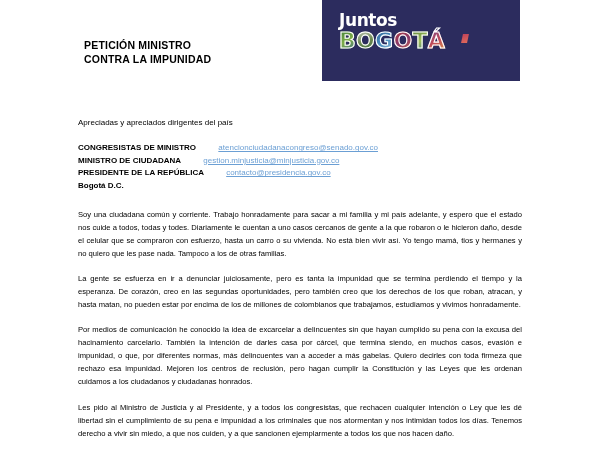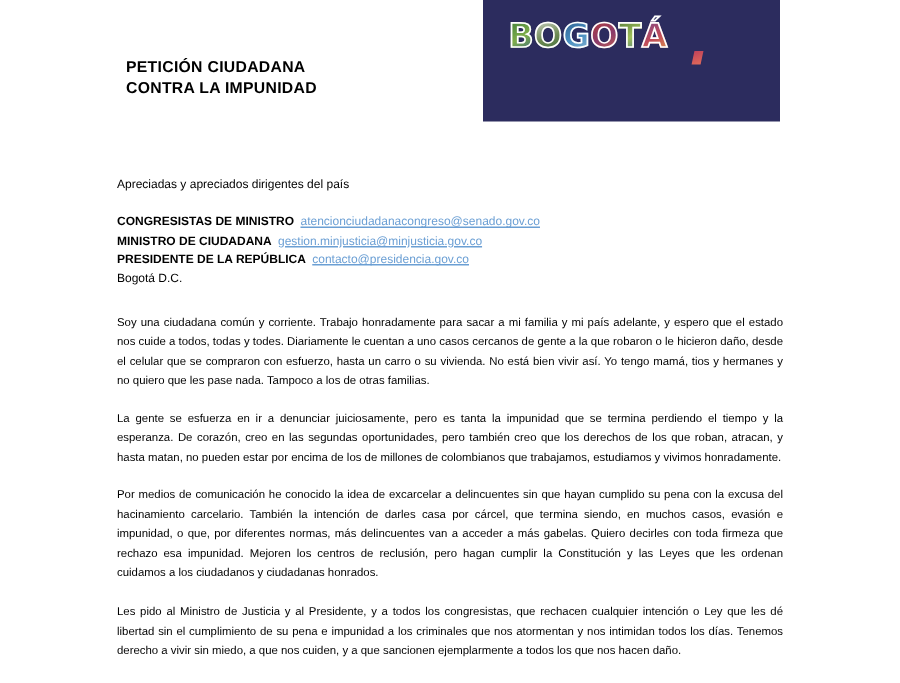--- a/index.html
+++ b/index.html
@@ -126,24 +126,24 @@
   .addr-row {
     white-space: nowrap;
   }
   .addr-label {
     font-weight: bold;
     color: #000000;
   }
   .addr-email {
     color: #6b9fd4;
     text-decoration: underline;
-    margin-left: 2px;
+    margin-left: 20px;
   }
   .addr-city {
-    font-weight: normal;
+    font-weight: bold;
     color: #000000;
   }
 
   .para {
     font-size: 7.6px;
     line-height: 1.72;
     color: #000000;
     text-align: justify;
     margin: 0 0 12px 0;
   }
@@ -153,25 +153,26 @@
     overflow: hidden;
   }
 </style>
 </head>
 <body>
 
 <div class="page">
 
   <div class="header">
 
-    <div class="doc-title">PETICIÓN CIUDADANA
+    <div class="doc-title">PETICIÓN MINISTRO
 CONTRA LA IMPUNIDAD</div>
 
     <div class="logo-block">
       <div class="logo-inner">
+        <div class="logo-line1">Juntos</div>
         <div class="logo-bogota">
           <span class="bl1">B</span>
           <span class="bl2">O</span>
           <span class="bl3">G</span>
           <span class="bl4">O</span>
           <span class="bl5">T</span>
           <span class="bl6">Á</span>
         </div>
       </div>
       <div class="logo-accent"></div>

